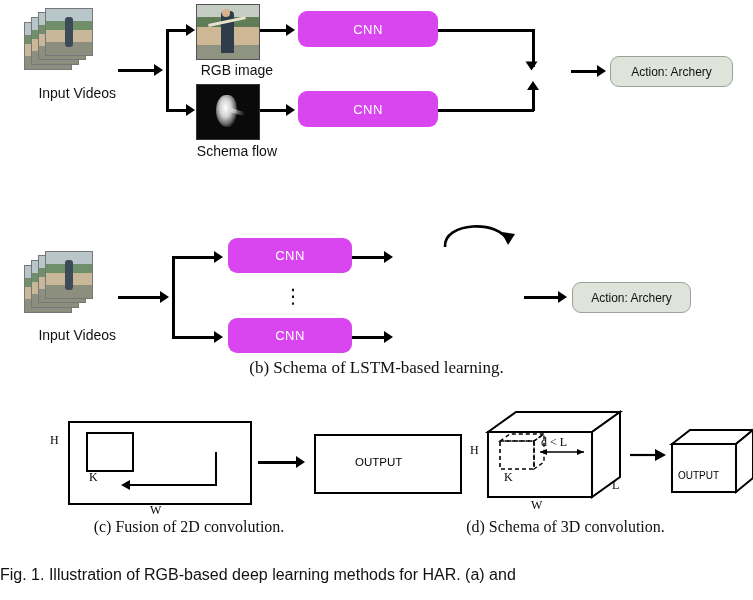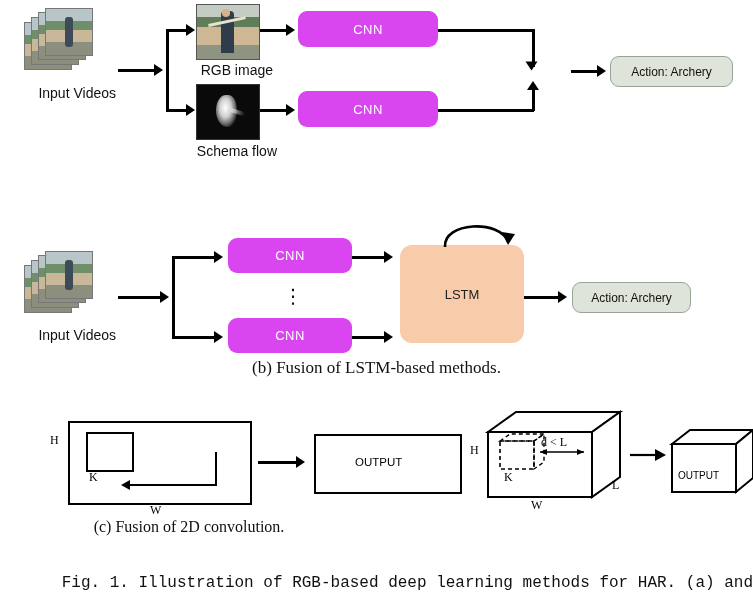--- a/index.html
+++ b/index.html
@@ -209,25 +209,24 @@
   }
   .out-text {
     position: absolute;
     font-size: 11.5px;
     font-family: "Liberation Sans", sans-serif;
     color: #000;
   }
   .bottom-caption {
     position: absolute;
     left: 0; right: 0;
-    text-align: right;
+    text-align: left;
     font-size: 16px;
-    font-family: Liberation Mono, monospace;
+    font-family: Liberation Sans, sans-serif;
     color: #111;
-    margin-top: 8px;
   }
   .dots {
     position: absolute;
     font-size: 20px;
     letter-spacing: 2px;
     color: #111;
     line-height: 1;
   }
   svg.overlay {
     position: absolute;
@@ -330,32 +329,31 @@
 
   <div class="box-cnn" style="left:228px; top:238px; width:124px; height:35px;">CNN</div>
   <div class="box-cnn" style="left:228px; top:318px; width:124px; height:35px;">CNN</div>
   <div class="dots" style="left:283px; top:286px;">⋮</div>
 
   <div class="ln ln-h" style="left:352px; top:256px; width:34px;"></div>
   <div class="arrowhead" style="left:384px; top:251px;"></div>
   <div class="ln ln-h" style="left:352px; top:336px; width:34px;"></div>
   <div class="arrowhead" style="left:384px; top:331px;"></div>
 
-  <div class="box-lstm" style="left:400px; top:245px; width:124px; height:98px;">LSTM</div>
 
   <svg class="overlay">
     <path d="M445 247 C 443 222, 500 219, 508 242" fill="none" stroke="#000" stroke-width="2.6"></path>
     <polygon points="508,245 502,232 515,234" fill="#000"></polygon>
   </svg>
 
   <div class="ln ln-h" style="left:524px; top:296px; width:36px;"></div>
   <div class="arrowhead" style="left:558px; top:291px;"></div>
   <div class="box-action" style="left:572px; top:282px; width:117px; height:29px;">Action: Archery</div>
 
-  <div class="cap" style="left:0; top:358px; width:753px;">(b) Fusion of LSTM-based methods.</div>
+  <div class="cap" style="left:0; top:358px; width:753px;">(b) Schema of LSTM-based learning.</div>
 
   <div class="rect-out" style="left:68px; top:421px; width:180px; height:80px;"></div>
   <div class="rect-k" style="left:86px; top:432px; width:44px; height:36px;"></div>
   <div class="small-label" style="left:50px; top:433px;">H</div>
   <div class="small-label" style="left:89px; top:470px;">K</div>
   <div class="small-label" style="left:150px; top:503px;">W</div>
 
   <div class="ln ln-v" style="left:215px; top:452px; height:33px; width:2px;"></div>
   <div class="ln ln-h" style="left:128px; top:484px; width:89px; height:2px;"></div>
   <div class="arrowhead left thin" style="left:121px; top:480px;"></div>
@@ -390,16 +388,17 @@
     <polygon points="736,444 753,430 753,478 736,492" fill="#ffffff" stroke="#000" stroke-width="2"></polygon>
   </svg>
 
   <div class="small-label" style="left:470px; top:443px;">H</div>
   <div class="small-label" style="left:504px; top:470px;">K</div>
   <div class="small-label" style="left:541px; top:435px;">d &lt; L</div>
   <div class="small-label" style="left:531px; top:498px;">W</div>
   <div class="small-label" style="left:612px; top:478px;">L</div>
   <div class="out-text" style="left:678px; top:470px; font-size:10px;">OUTPUT</div>
 
+  <div class="cap" style="left:378px; top:518px; width:375px; font-size:16px;">(d) Schema of 3D convolution.</div>
 
   <div class="bottom-caption" style="top:566px;">Fig. 1. Illustration of RGB-based deep learning methods for HAR. (a) and</div>
 
 </div>
 
 </body></html>

